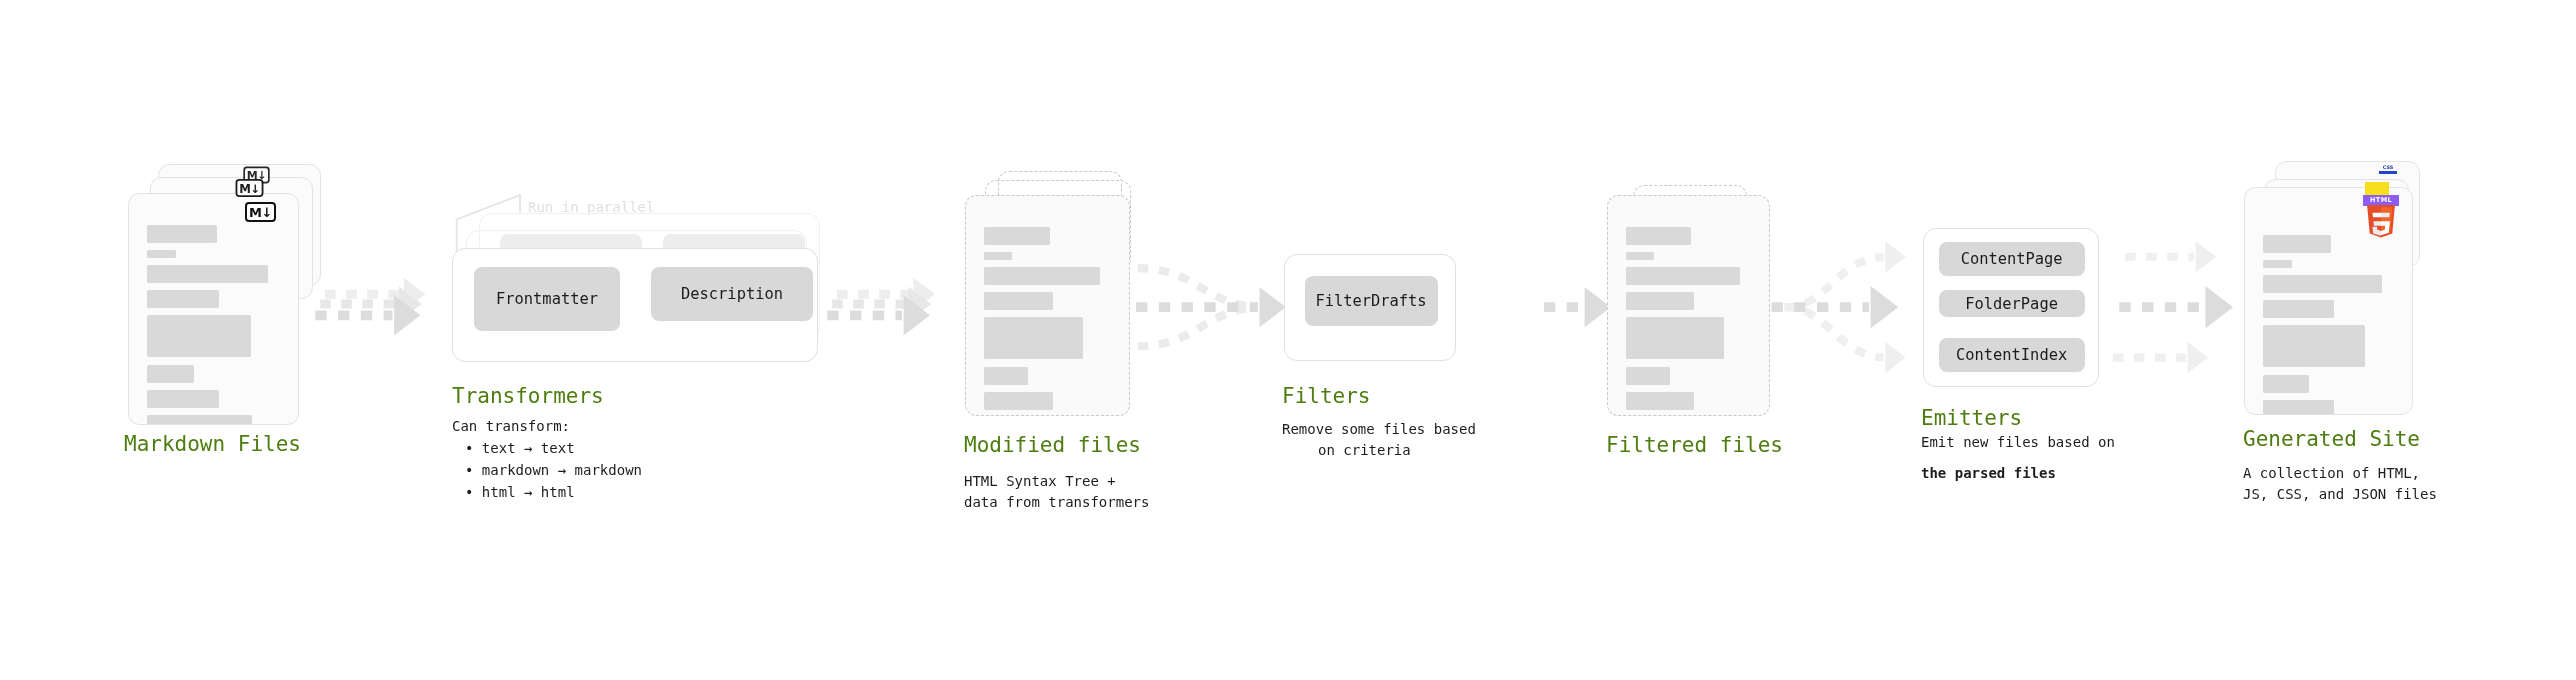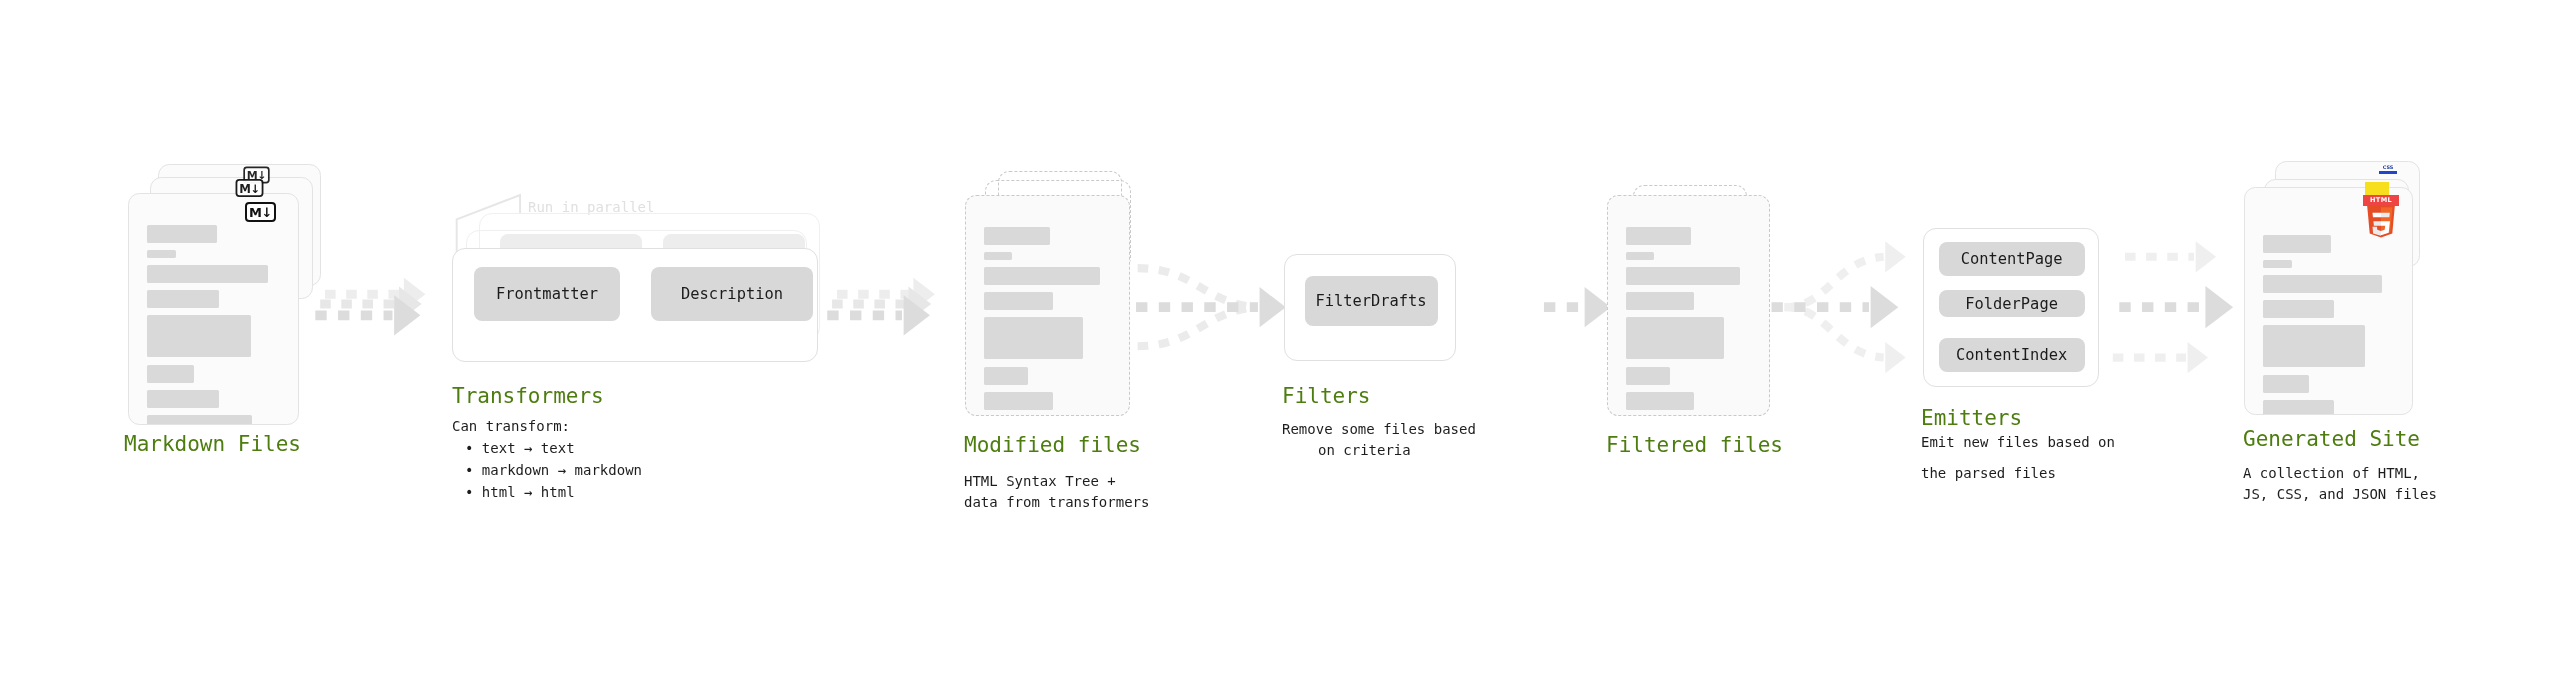--- a/index.html
+++ b/index.html
@@ -66,21 +66,21 @@
     font-size: 4.9px; font-weight: 700; color:#1a3a9c;
     font-family:"DejaVu Sans","Liberation Sans",sans-serif;
   }
   .css-badge .bar { width: 18px; height: 3.3px; background:#2244cc; margin-top:0.8px; }
 
   .js-badge { width: 24.4px; height: 18px; background: #f7df1e; }
 
   .html5 { width: 36px; height: 44px; position: relative; }
   .html5 .h5label {
     position:absolute; top:0; left:0; width:36px; height:10.6px;
-    background:#ef4444; color:#fff; font-size:6.5px; font-weight:700;
+    background:#8b5cf6; color:#fff; font-size:6.5px; font-weight:700;
     display:flex; align-items:center; justify-content:center;
     font-family:"DejaVu Sans","Liberation Sans",sans-serif;
     letter-spacing:0.4px;
   }
 
   
   .panel {
     position: absolute;
     border: 1.5px solid #e0e0e0;
     border-radius: 13px;
@@ -227,21 +227,21 @@
   <div class="panel ghost" style="left:479px; top:213px; width:341px; height:128px;">
     <div class="chip ghost" style="left:20.3px; top:19.5px; width:142px; height:55px;">·</div>
     <div class="chip ghost" style="left:183px; top:19.5px; width:142px; height:55px;">·</div>
   </div>
   <div class="panel ghost" style="left:466px; top:230px; width:341px; height:128px;">
     <div class="chip ghost2" style="left:20.3px; top:19.5px; width:142px; height:55px;">·</div>
     <div class="chip ghost2" style="left:183px; top:19.5px; width:142px; height:55px;">·</div>
   </div>
 
   <div class="panel" style="left:452px; top:248px; width:366px; height:114px;">
-    <div class="chip" style="left:21px; top:18px; width:146px; height:54px;">Frontmatter</div>
+    <div class="chip" style="left:21px; top:18px; width:146px; height:64px;">Frontmatter</div>
     <div class="chip" style="left:198px; top:18px; width:162px; height:54px;">Description</div>
   </div>
 
   <div class="stage-title" style="left:452px; top:384px;">Transformers</div>
   <div class="stage-desc" style="left:452px; top:416px;">Can transform:</div>
   <div class="stage-desc" style="left:465px; top:438px;">• text → text</div>
   <div class="stage-desc" style="left:465px; top:460px;">• markdown → markdown</div>
   <div class="stage-desc" style="left:465px; top:482px;">• html → html</div>
 
   <div class="doc-stack">
@@ -288,21 +288,21 @@
   </div>
   <div class="stage-title" style="left:1606px; top:433px;">Filtered files</div>
 
   <div class="panel" style="left:1923px; top:228px; width:176px; height:159px;">
     <div class="chip" style="left:14.6px; top:13px; width:146px; height:34px;">ContentPage</div>
     <div class="chip" style="left:14.6px; top:61px; width:146px; height:27px;">FolderPage</div>
     <div class="chip" style="left:14.6px; top:109px; width:146px; height:34px;">ContentIndex</div>
   </div>
   <div class="stage-title" style="left:1921px; top:406px;">Emitters</div>
   <div class="stage-desc" style="left:1921px; top:432px;">Emit new files based on</div>
-  <div class="stage-desc" style="left:1921px; top:463px;">the parsed files</div>
+  <div class="stage-desc" style="left:1921px; top:463px;font-weight:bold;">the parsed files</div>
 
   <div class="doc-stack">
     <div class="doc-card" style="left:2275px; top:161px; width:145px; height:106px;"></div>
     <div class="doc-card" style="left:2264px; top:179px; width:145px; height:106px;"></div>
     <div class="doc-card" style="left:2244px; top:187px; width:169px; height:228px;">
       <div class="doc-body" style="padding-top:47px;">
         <div class="ph" style="width:52%"></div>
         <div class="ph tiny" style="width:22%"></div>
         <div class="ph" style="width:91%"></div>
         <div class="ph" style="width:54%"></div>

